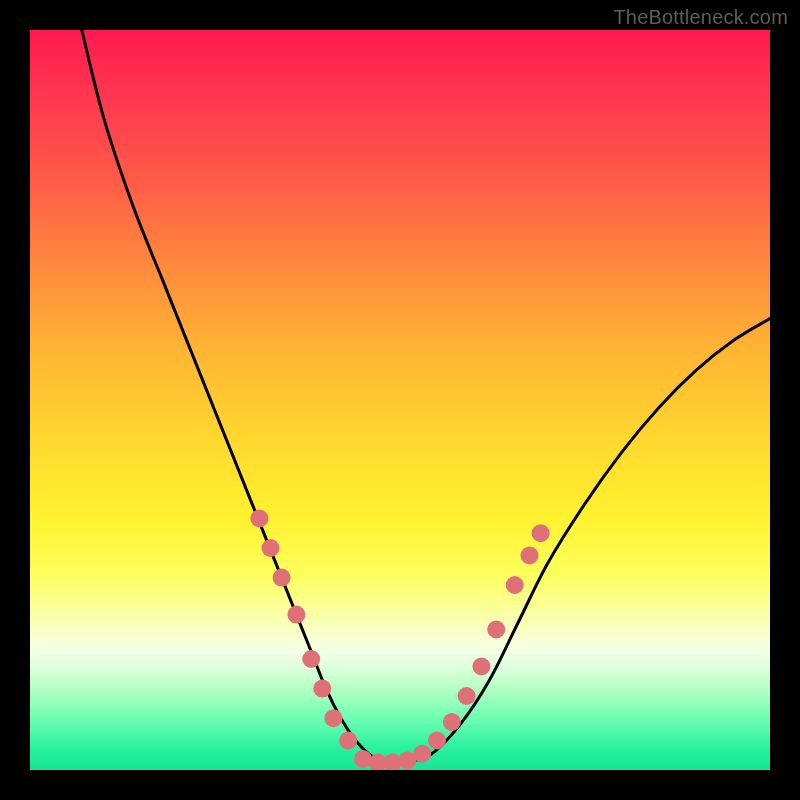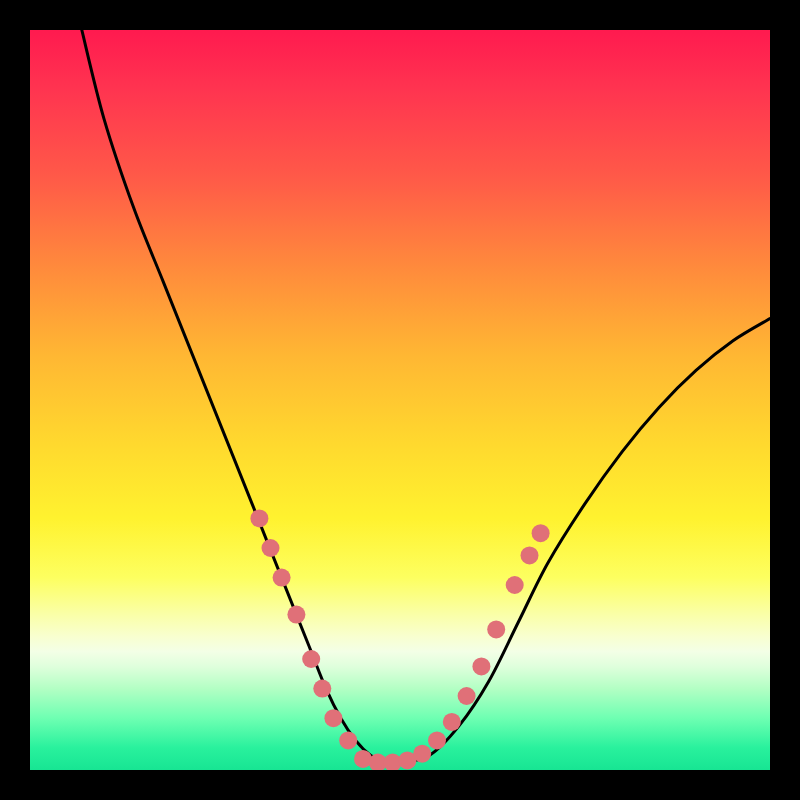--- a/index.html
+++ b/index.html
@@ -66,20 +66,21 @@
     top: 0;
     left: 0;
     width: 740px;
     height: 740px;
   }
 </style>
 </head>
 <body>
 
 <div class="frame">
+  <div class="watermark">TheBottleneck.com</div>
   <div class="plot-area">
     <div class="gradient-bg"></div>
     <svg class="overlay" viewBox="0 0 740 740" preserveAspectRatio="none">
       <path id="curve-path" fill="none" stroke="#000000" stroke-width="3" stroke-linecap="round" d="M 51.800000000000004 0 C 55.5 14.799999999999992, 65.36666666666666 59.199999999999946, 74 88.79999999999995 C 82.63333333333334 118.39999999999996, 93.73333333333335 150.4666666666667, 103.60000000000001 177.60000000000002 C 113.46666666666667 204.73333333333335, 123.33333333333331 226.9333333333333, 133.2 251.59999999999997 C 143.06666666666666 276.26666666666665, 152.93333333333334 300.9333333333333, 162.8 325.59999999999997 C 172.66666666666669 350.26666666666665, 182.53333333333333 374.9333333333333, 192.4 399.59999999999997 C 202.26666666666668 424.26666666666665, 214.6 455.1, 222 473.6 C 229.4 492.1, 231.86666666666667 498.2666666666667, 236.8 510.6 C 241.73333333333335 522.9333333333334, 246.66666666666669 535.2666666666667, 251.60000000000002 547.6 C 256.53333333333336 559.9333333333334, 261.46666666666664 572.2666666666667, 266.4 584.6 C 271.3333333333333 596.9333333333334, 276.26666666666665 609.2666666666667, 281.2 621.6 C 286.1333333333333 633.9333333333334, 291.06666666666666 647.5, 296 658.6 C 300.93333333333334 669.7, 305.8666666666667 679.5666666666667, 310.8 688.2 C 315.73333333333335 696.8333333333334, 320.6666666666667 704.2333333333333, 325.6 710.4 C 330.53333333333336 716.5666666666666, 335.4666666666667 721.5, 340.40000000000003 725.2 C 345.33333333333337 728.9000000000001, 350.26666666666665 731.3666666666667, 355.2 732.6 C 360.1333333333333 733.8333333333334, 362.6 733.8333333333334, 370 732.6 C 377.4 731.3666666666667, 389.73333333333335 731.3666666666667, 399.6 725.2 C 409.4666666666667 719.0333333333334, 419.3333333333333 707.9333333333334, 429.2 695.6 C 439.06666666666666 683.2666666666667, 448.93333333333334 668.4666666666667, 458.8 651.2 C 468.6666666666667 633.9333333333334, 478.53333333333336 611.7333333333333, 488.40000000000003 592 C 498.2666666666667 572.2666666666667, 506.9 552.5333333333333, 518 532.8 C 529.1 513.0666666666666, 542.6666666666666 492.1, 555 473.6 C 567.3333333333334 455.1, 579.6666666666666 437.83333333333337, 592 421.8 C 604.3333333333334 405.76666666666665, 616.6666666666666 390.9666666666667, 629 377.40000000000003 C 641.3333333333334 363.83333333333337, 653.6666666666666 351.5, 666 340.4 C 678.3333333333334 329.29999999999995, 690.6666666666666 319.43333333333334, 703 310.8 C 715.3333333333334 302.1666666666667, 733.8333333333334 292.3, 740 288.6"></path>
       <g id="dot-layer">
           <circle cx="229.4" cy="488.4" r="9" fill="#e07078"></circle>
           <circle cx="240.5" cy="518" r="9" fill="#e07078"></circle>
           <circle cx="251.60000000000002" cy="547.6" r="9" fill="#e07078"></circle>
           <circle cx="266.4" cy="584.6" r="9" fill="#e07078"></circle>
           <circle cx="281.2" cy="629" r="9" fill="#e07078"></circle>

